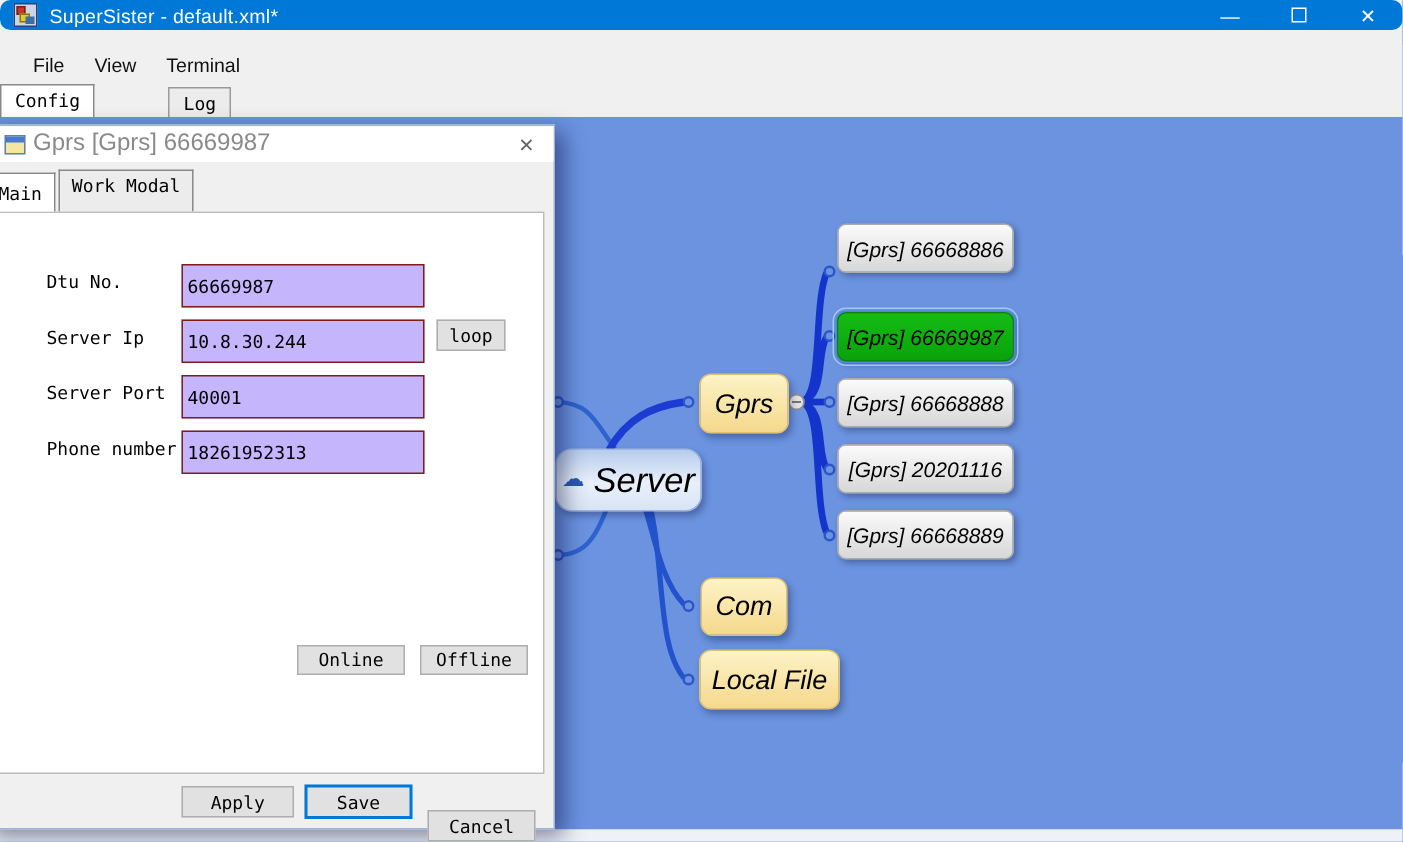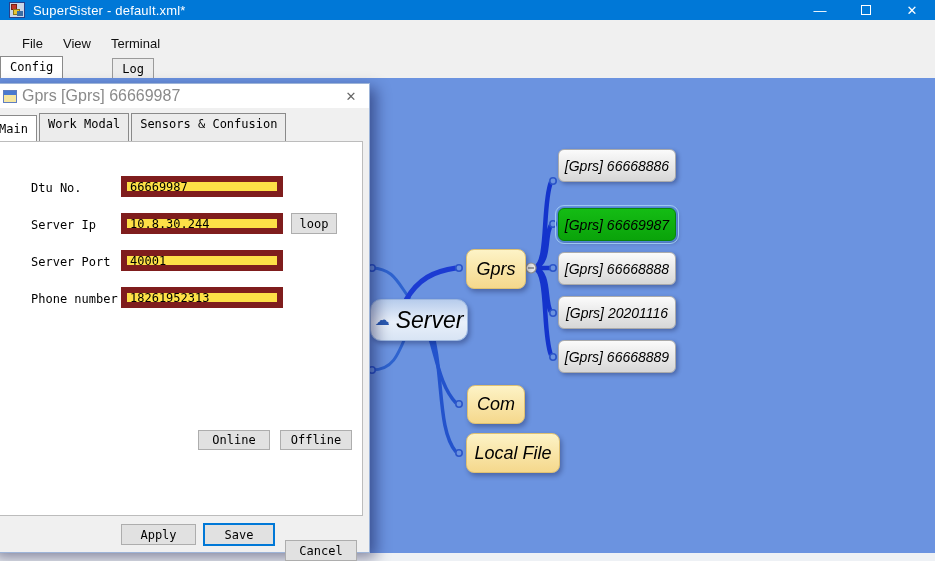--- a/index.html
+++ b/index.html
@@ -2,21 +2,21 @@
 <html><head>
 <meta charset="utf-8">
 <style>
   * { margin:0; padding:0; box-sizing:border-box; }
   html,body { width:935px; height:561px; overflow:hidden; }
   body { font-family:"Liberation Sans", sans-serif; position:relative; background:#f0f0f0; }
 
   .window { position:absolute; inset:0; width:935px; height:561px; overflow:hidden; }
 
   
-  .titlebar { position:absolute; left:0; top:0; width:935px; height:20px; background:#0078d7; display:flex; align-items:center; color:#fff; }
+  .titlebar { position:absolute; left:0; top:0; width:935px; height:20px; background:#0078d7; display:flex; align-items:center; color:#fff;border-radius:7px; }
   .app-icon { width:16px; height:16px; margin:0 8px 0 9px; position:relative; background:#c8d6e8; border:1px solid #27408b; }
   .app-icon .sq1 { position:absolute; left:1px; top:1px; width:6px; height:6px; background:#c0392b; border:1px solid #7a1f14; }
   .app-icon .sq2 { position:absolute; left:3px; top:6px; width:7px; height:6px; background:#e8c832; border:1px solid #8a7418; }
   .app-icon .sq3 { position:absolute; right:1px; bottom:1px; width:6px; height:5px; background:#3a6ea5; }
   .titlebar .title { font-size:13px; letter-spacing:.2px; }
   .win-controls { margin-left:auto; display:flex; height:30px; }
   .win-btn { width:46px; height:30px; display:flex; align-items:center; justify-content:center; font-size:13px; color:#fff; cursor:default; }
   .maximize-glyph { width:10px; height:10px; border:1px solid #fff; display:inline-block; }
 
   
@@ -58,21 +58,21 @@
   .dlg-title { font-size:16px; color:#8a8a8a; }
   .dlg-close { margin-left:auto; margin-right:10px; width:16px; height:16px; color:#666; font-size:13px; display:flex; align-items:center; justify-content:center; }
 
   .dlg-tabs { position:absolute; left:0; top:31px; width:100%; height:26px; display:flex; align-items:flex-end; }
   .dlg-tab { font-family:"DejaVu Sans Mono", monospace; font-size:12px; padding:3px 8px; border:1px solid #8a8a8a; border-bottom:none; background:#ececec; margin-right:2px; height:28px; white-space:nowrap; }
   .dlg-tab.active { background:#ffffff; height:26px; position:relative; z-index:2; padding-top:6px; }
   .dlg-tab:first-child { margin-left:2px; }
 
   .dlg-page { position:absolute; left:5px; top:57px; width:370px; height:375px; background:#ffffff; border:1px solid #bcbcbc; }
   .form-label { position:absolute; left:43px; font-family:"DejaVu Sans Mono", monospace; font-size:12px; color:#000; }
-  .form-input { position:absolute; left:133px; width:162px; height:21px; border:6px solid #7f1d1d; background:#fde047;
+  .form-input { position:absolute; left:133px; width:162px; height:29px; border:1px solid #7f1d1d; background:#c4b5fd;
       font-family:"DejaVu Sans Mono", monospace; font-size:12px; padding:1px 3px; color:#000; }
   .btn { background:#e1e1e1; border:1px solid #adadad; font-family:"DejaVu Sans Mono", monospace; font-size:12px;
       color:#000; display:flex; align-items:center; justify-content:center; position:absolute; }
   .btn-loop { left:303px; top:129px; width:46px; height:21px; }
   .btn-online { left:210px; top:346px; width:72px; height:20px; }
   .btn-offline { left:292px; top:346px; width:72px; height:20px; }
   .btn-apply { left:133px; top:440px; width:75px; height:21px; }
   .btn-save { left:215px; top:439px; width:72px; height:23px; border:2px solid #0078d7; }
   .btn-cancel { left:297px; top:456px; width:72px; height:21px; }
 
@@ -187,21 +187,20 @@
       <div class="dlg-icon"></div>
       <div class="dlg-title">Gprs [Gprs] 66669987</div>
       <div class="dlg-close">
           <span>✕</span>
         </div>
     </div>
 
     <div class="dlg-tabs">
       <div class="dlg-tab active">Main</div>
       <div class="dlg-tab">Work Modal</div>
-      <div class="dlg-tab">Sensors &amp; Confusion</div>
     </div>
 
     <div class="dlg-page"></div>
 
     <div class="form-label" style="top:97px;">Dtu No.</div>
     <input class="form-input" style="top: 92px;" value="66669987">
 
     <div class="form-label" style="top:134px;">Server Ip</div>
     <input class="form-input" style="top: 129px;" value="10.8.30.244">
     <div class="btn btn-loop">loop</div>

